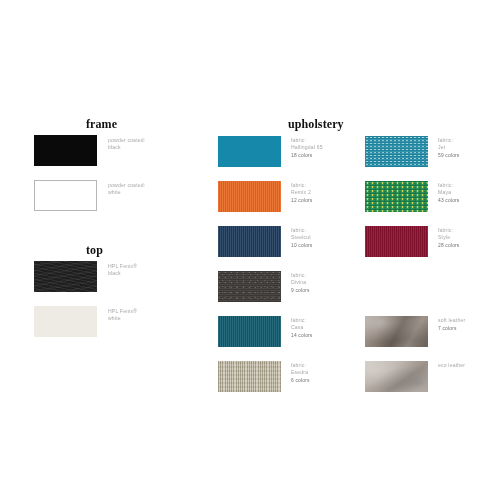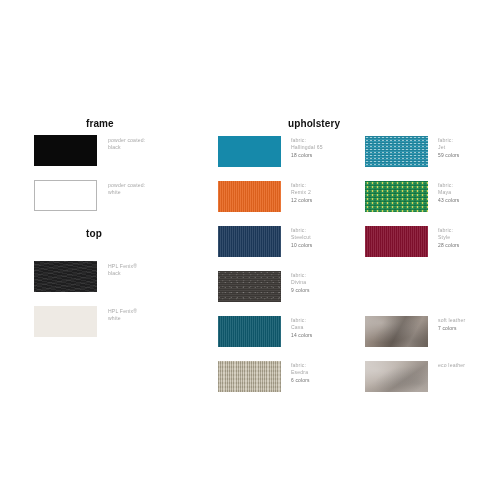--- a/index.html
+++ b/index.html
@@ -47,36 +47,37 @@
     white-space: nowrap;
   }
   .lbl .ln2 { display: block; }
   .lbl .cnt {
     display: block;
     color: #6f6f6f;
     font-size: 4.9px;
     margin-top: 0.5px;
   }
   .hdr {
-    font-size: 10px;
+    font-size: 12px;
     font-weight: bold;
     color: #111111;
     letter-spacing: 0.1px;
     line-height: 8px;
+    font-family: Liberation Serif, serif;
   }
 
   
   .left-col {
     position: absolute;
     left: 34px;
     top: 120px;
     width: 170px;
   }
   .grp-title-frame { position: absolute; left: 52px; top: 0px; }
-  .grp-title-top   { position: absolute; left: 52px; top: 110px; }
+  .grp-title-top   { position: absolute; left: 52px; top: 126px; }
 
   .lrow {
     position: absolute;
     left: 0;
     display: flex;
     align-items: flex-start;
   }
   .lrow .lbl { margin-left: 11px; margin-top: 2px; }
 
   .lrow-frame-1 { top: 15px; }

